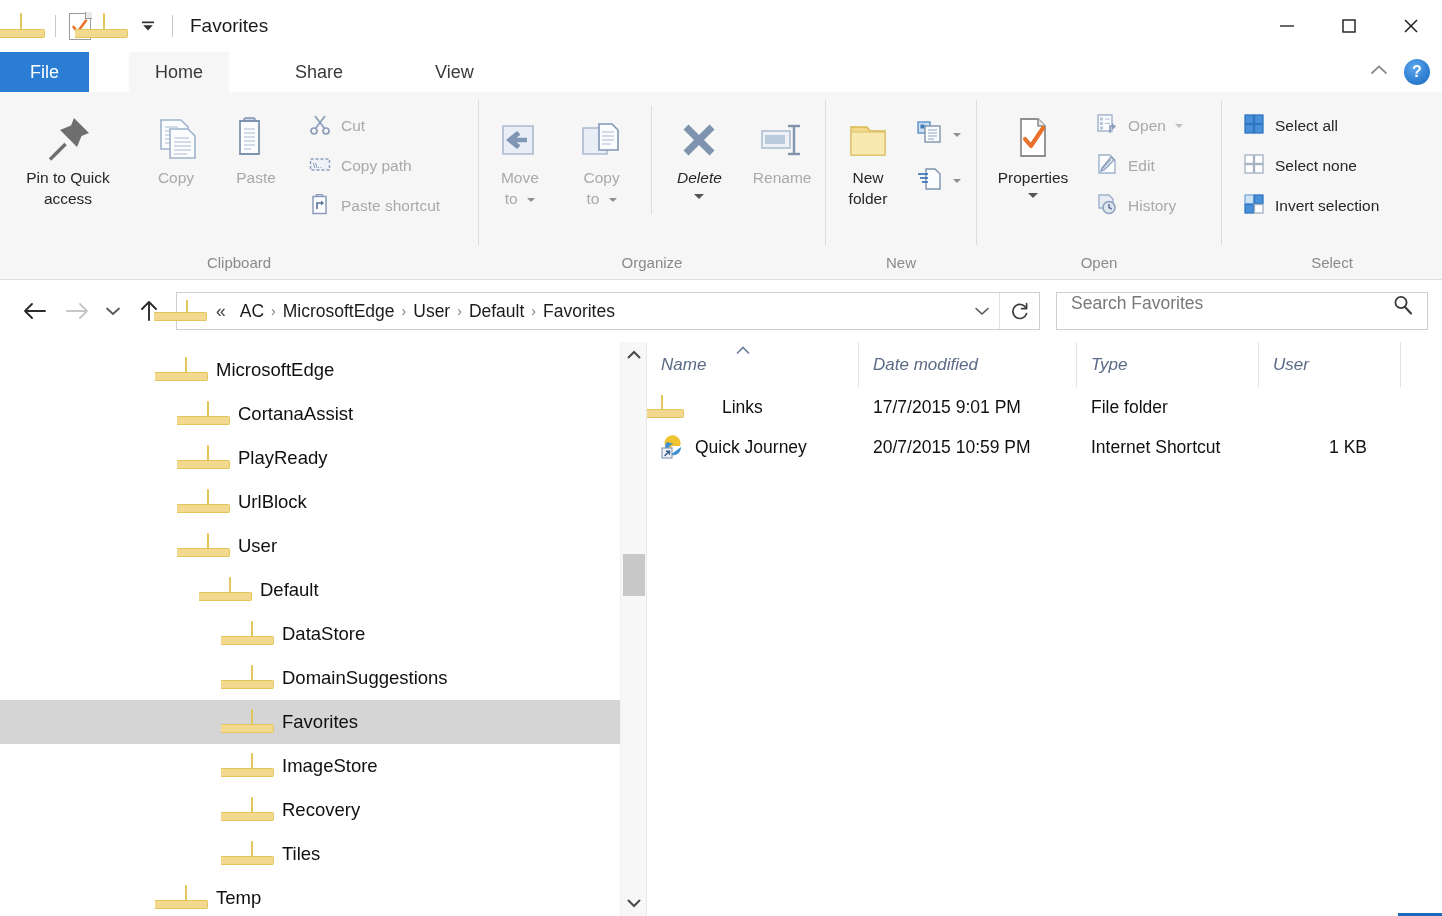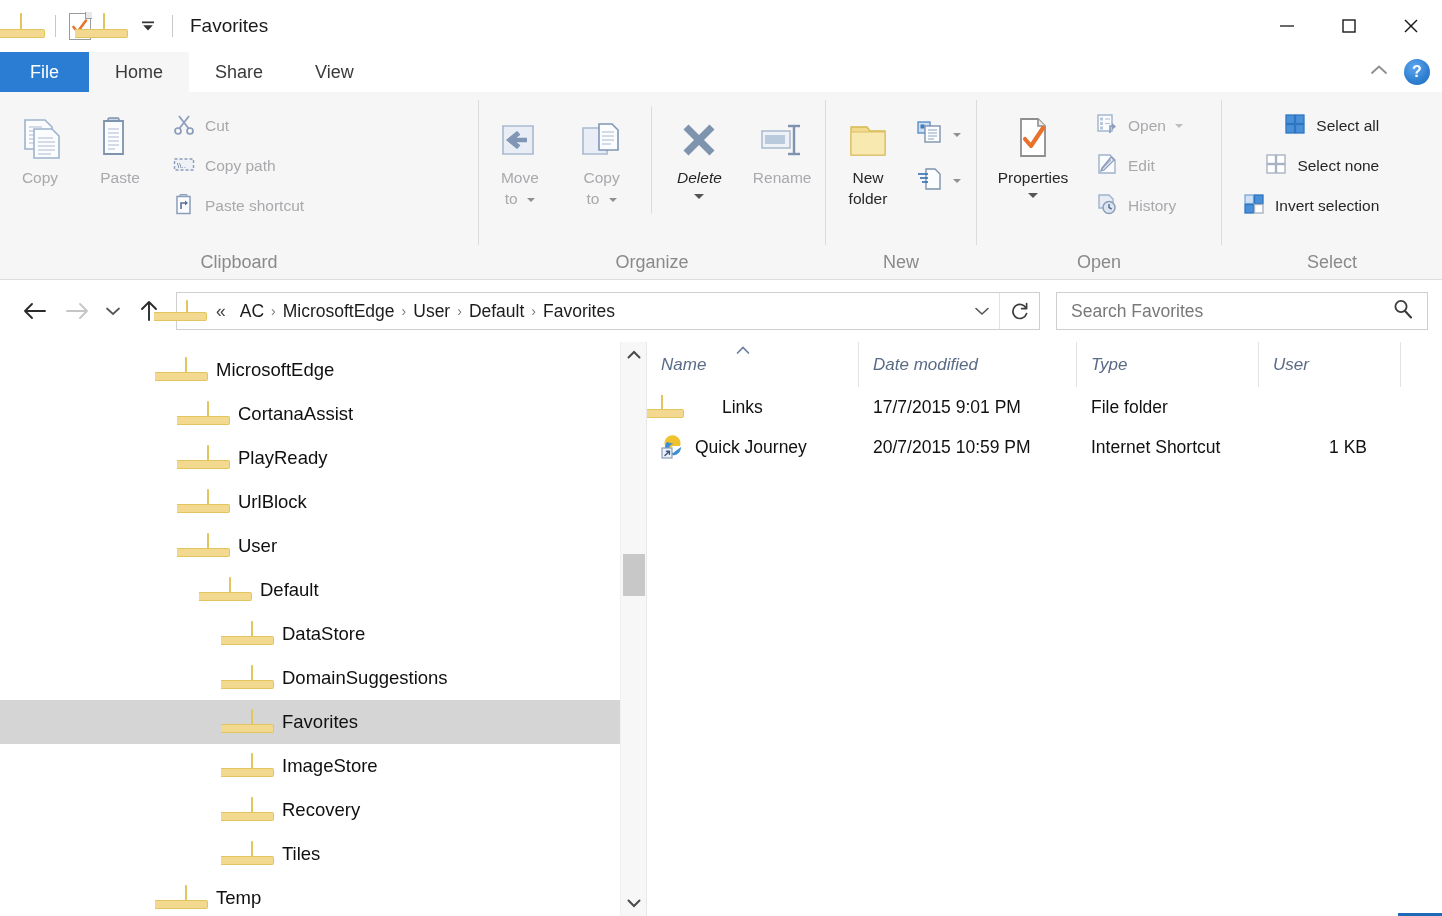--- a/index.html
+++ b/index.html
@@ -45,21 +45,21 @@
     position:absolute; inset:0; background:#fff; border:1.6px solid #9b9b9b;
   }
   .doccheck .corner {
     position:absolute; right:-1px; top:-1px; width:7px; height:7px;
     background:#e9e9e9; border-left:1.6px solid #9b9b9b; border-bottom:1.6px solid #9b9b9b;
   }
 
   
   .tabstrip {
     height: 40px; display: flex; align-items: stretch; background: #ffffff;
-    flex:none; position: relative;
+    flex:none; position: relative; gap: 40px;
   }
   .tab {
     display: flex; align-items: center; justify-content: center;
     font-size: 18px; color: #3a3a3a; padding: 0 26px; height: 40px;
   }
   .tab.file { background: #2b7cd3; color: #ffffff; padding: 0 30px; }
   .tab.active { background: #f6f6f6; }
   .tabstrip-right { position: absolute; right: 12px; top: 0; height: 40px; display:flex; align-items:center; gap: 14px; }
   .helpbtn {
     width: 26px; height: 26px; border-radius: 50%;
@@ -70,21 +70,21 @@
 
   
   .ribbon {
     background: #f6f6f6; height: 188px; flex:none;
     border-bottom: 1px solid #dedede; display: flex; position: relative;
   }
   .rgroup { position: relative; display: flex; flex-direction: column; height: 100%; }
   .rgroup-items { flex: 1; display: flex; align-items: flex-start; padding-top: 10px; }
   .rgroup-label {
     height: 34px; display: flex; align-items: center; justify-content: center;
-    font-size: 18px; color: #8a8a8a;
+    font-size: 15px; color: #8a8a8a;
   }
   .gsep { width: 1px; background: #dcdcdc; margin: 8px 0 34px 0; align-self: stretch; }
 
   .bigbtn {
     width: 94px; display: flex; flex-direction: column; align-items: center;
     padding-top: 6px; cursor: default;
   }
   .bigbtn .bi { height: 56px; display:flex; align-items:flex-end; justify-content:center; }
   .bigbtn .bl {
     font-size: 15.5px; color: #262626; text-align: center; line-height: 1.33; margin-top: 4px;
@@ -108,21 +108,21 @@
     display: flex; align-items: center; padding: 0 0 0 9px; margin-left: 6px; min-width: 0;
   }
   .crumbs { flex: 1; display: flex; align-items: center; gap: 0; overflow: hidden; }
   .crumb { font-size: 17.5px; color: #1c1c1c; padding: 0 7px; white-space: nowrap; }
   .crumb.lead { color: #444; padding-left: 8px; }
   .crumbsep { font-size: 14px; color: #7a7a7a; }
   .addr-drop { width: 34px; height: 36px; display:flex; align-items:center; justify-content:center; font-size: 15px; color:#3c3c3c;}
   .addr-refresh { width: 40px; height: 36px; display:flex; align-items:center; justify-content:center; border-left: 1px solid #e3e3e3; font-size: 20px; color:#3c3c3c; }
   .searchbox {
     width: 372px; height: 38px; border: 1px solid #cfcfcf; margin-left: 16px;
-    display: flex; align-items: center; padding: 0 12px 0 14px; background:#fff;
+    display: flex; align-items: flex-start; padding: 0 12px 0 14px; background:#fff;
   }
   .searchbox .ph { flex:1; font-size: 17.5px; color: #797979; }
 
   
   .content { flex: 1; display: flex; min-height: 0; position: relative; }
 
   
   .navpane { width: 620px; position: relative; background: #fff; flex:none; }
   .tree { padding-top: 6px; }
   .titem { height: 44px; display: flex; align-items: center; gap: 11px; }
@@ -222,20 +222,34 @@
           </svg>
       </div>
       <div class="helpbtn">?</div>
     </div>
   </div>
 
   <div class="ribbon">
 
     <div class="rgroup" style="width:478px;">
       <div class="rgroup-items">
+        <div class="bigbtn" style="width:136px;">
+          <div class="bi">
+            <svg width="54" height="52" viewBox="0 0 54 52">
+              <g fill="#6e6e6e">
+                <path d="M33 6 L48 21 L40.5 24 L36 35 L19 18 L30 13.5 Z"></path>
+                <rect x="6" y="38" width="22" height="3.4" transform="rotate(-45 17 40)"></rect>
+              </g>
+            </svg>
+          </div>
+          <div class="bl">
+            <span>Pin to Quick</span><br>
+            <span>access</span>
+          </div>
+        </div>
 
         <div class="bigbtn dim" style="width:80px;">
           <div class="bi">
             <svg width="50" height="50" viewBox="0 0 50 50">
               <g>
                 <path d="M10 6 h20 l7 7 v22 h-27 z" fill="#fbfcfe" stroke="#9fb2cc" stroke-width="1.6"></path>
                 <g stroke="#bcc9da" stroke-width="1.3">
                   <line x1="14" y1="13" x2="27" y2="13"></line>
                     <line x1="14" y1="17" x2="30" y2="17"></line>
                   <line x1="14" y1="21" x2="30" y2="21"></line>
@@ -490,21 +504,21 @@
             <span class="sl">History</span>
           </div>
         </div>
       </div>
       <div class="rgroup-label">Open</div>
     </div>
     <div class="gsep"></div>
 
     <div class="rgroup" style="flex:1;">
       <div class="rgroup-items">
-        <div class="smallcol" style="margin-left:14px;align-items:flex-end;">
+        <div class="smallcol" style="margin-left:14px;">
           <div class="smallbtn">
             <span>
               <svg width="24" height="24" viewBox="0 0 24 24">
                 <rect x="3" y="3" width="8.5" height="8.5" fill="#4a90d9" stroke="#2f76c0" stroke-width="1.3"></rect>
                 <rect x="12.5" y="3" width="8.5" height="8.5" fill="#4a90d9" stroke="#2f76c0" stroke-width="1.3"></rect>
                 <rect x="3" y="12.5" width="8.5" height="8.5" fill="#4a90d9" stroke="#2f76c0" stroke-width="1.3"></rect>
                 <rect x="12.5" y="12.5" width="8.5" height="8.5" fill="#4a90d9" stroke="#2f76c0" stroke-width="1.3"></rect>
               </svg>
             </span>
             <span class="sl">Select all</span>

